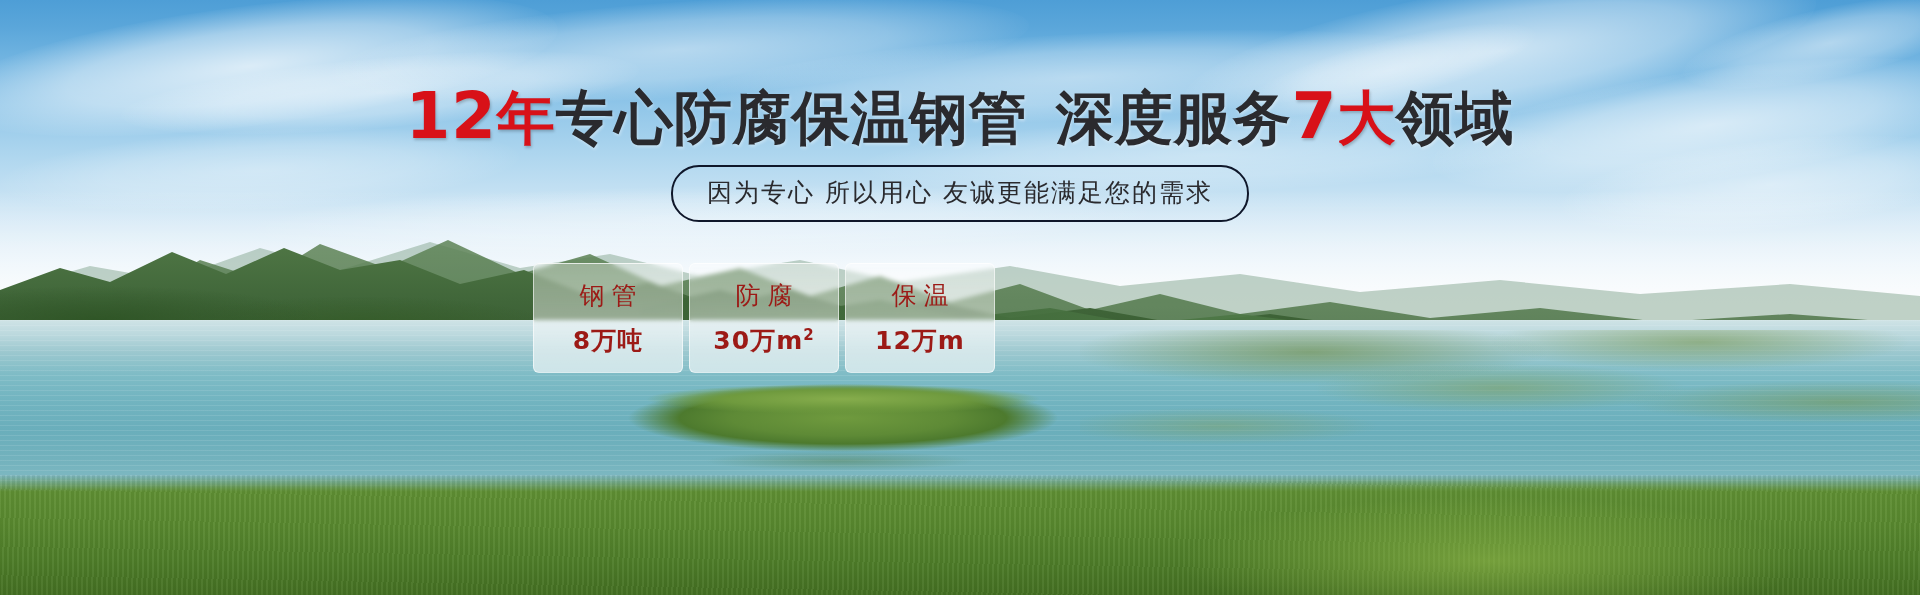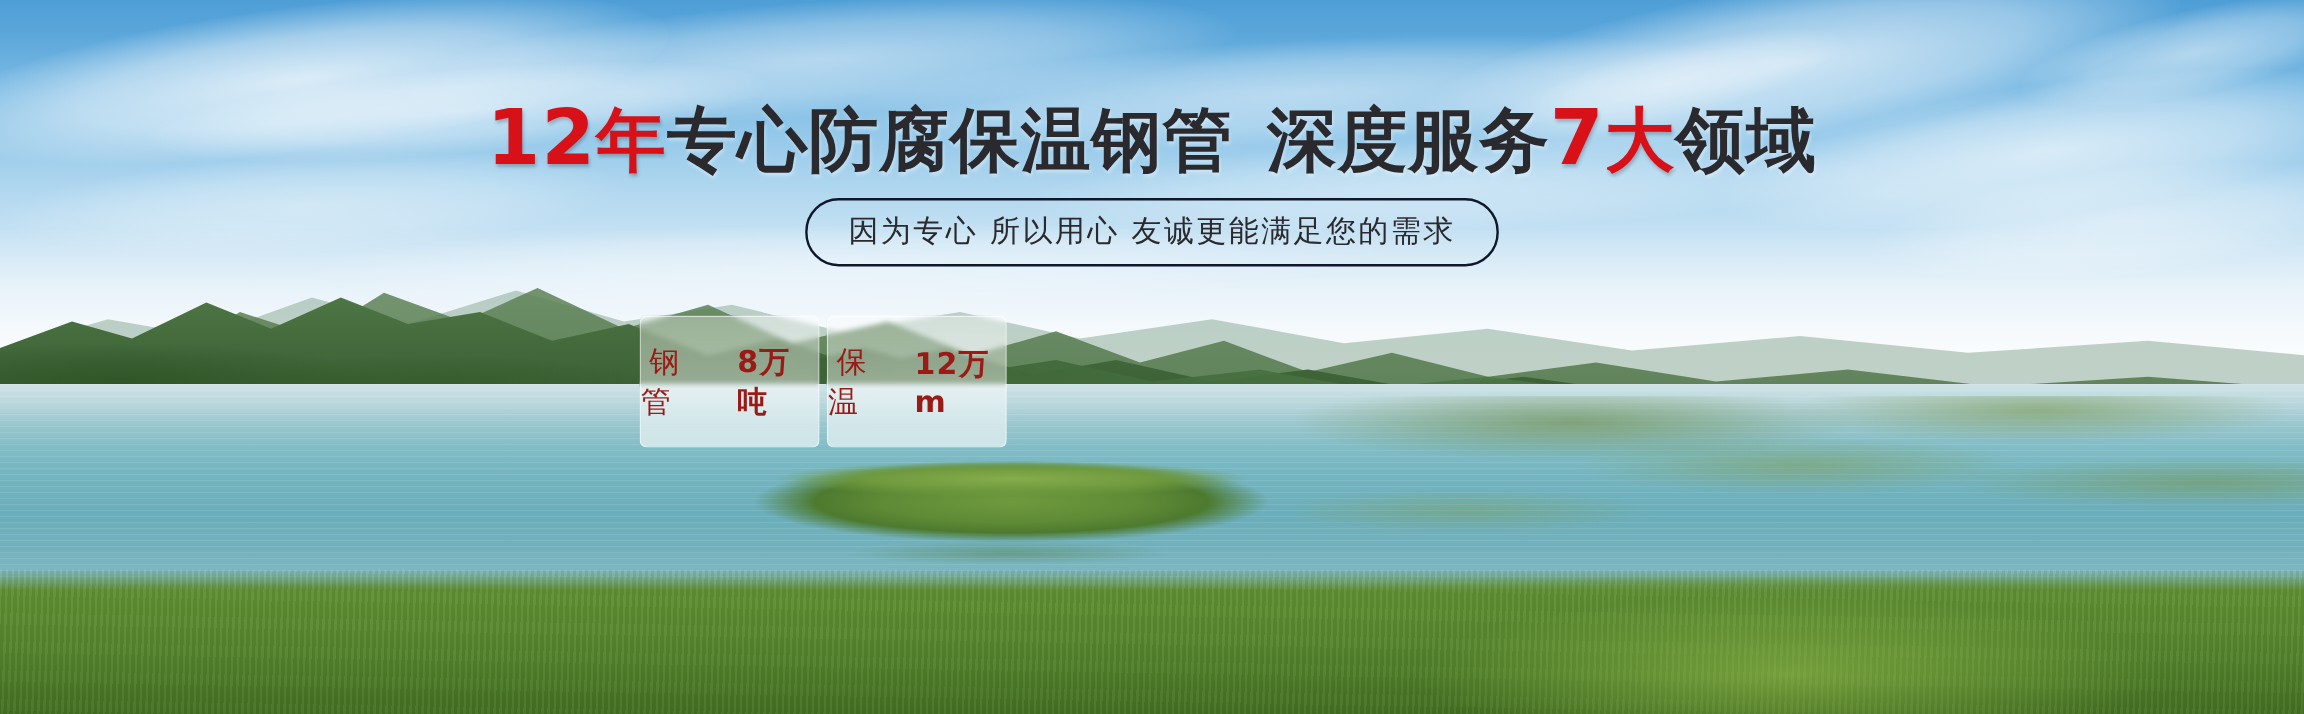--- a/index.html
+++ b/index.html
@@ -153,22 +153,23 @@
   
   .cards {
     position:absolute; left:533px; top:263px;
     display:flex; gap:6px;
   }
   .card {
     width:150px; height:110px; border-radius:6px;
     background:linear-gradient(180deg, rgba(255,255,255,.34) 0%, rgba(255,255,255,.46) 48%, rgba(255,255,255,.60) 100%);
     border:1px solid rgba(255,255,255,.58);
     backdrop-filter:blur(2px);
-    display:flex; flex-direction:row; align-items:center; justify-content:center;
+    display:flex; flex-direction:column; align-items:center; justify-content:center;
     gap:12px;
+    text-align:right;
   }
   .card-label {
     font-size:25px; color:#9c1a16; letter-spacing:7px; text-indent:7px;
     font-family:"DejaVu Sans","Liberation Sans",sans-serif;
   }
   .card-value {
     font-size:25px; color:#9c1a16; letter-spacing:1px;
     font-family:"DejaVu Sans","Liberation Sans",sans-serif;
     font-weight:bold;
   }
@@ -253,20 +254,24 @@
       <div class="subtitle">因为专心 所以用心  友诚更能满足您的需求</div>
     </div>
 
     <div class="cards">
 
       <div class="card">
         <div class="card-label">钢管</div>
         <div class="card-value"><span>8万吨</span></div>
       </div>
 
+      <div class="card">
+        <div class="card-label">防腐</div>
+        <div class="card-value"><span>30万m</span><span class="sup">2</span></div>
+      </div>
 
       <div class="card">
         <div class="card-label">保温</div>
         <div class="card-value"><span>12万m</span></div>
       </div>
 
     </div>
   </div>
 </div>
 

